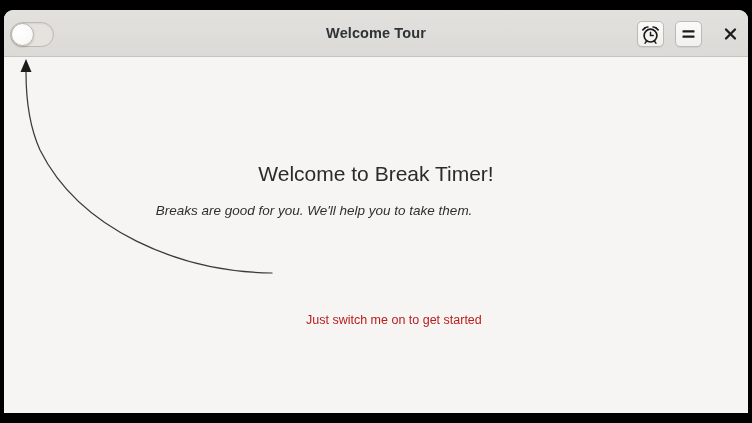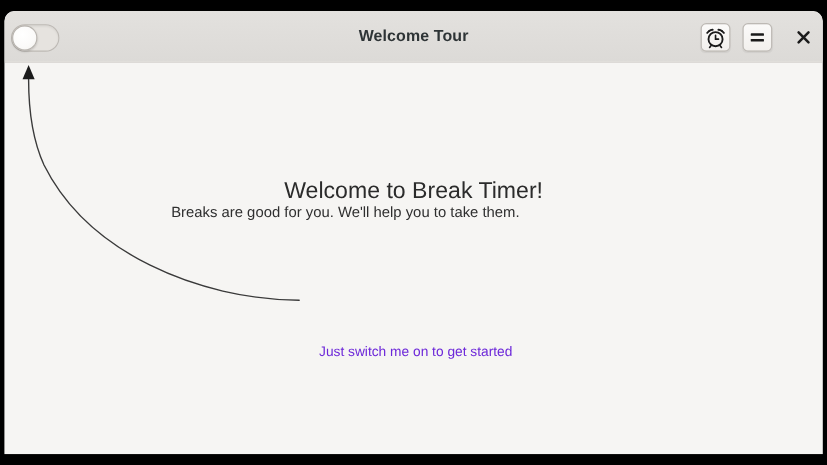--- a/index.html
+++ b/index.html
@@ -133,35 +133,36 @@
     text-align: center;
     font-size: 21px;
     font-weight: normal;
     color: #2b2b2b;
     margin: 0;
   }
 
   #welcome-subtitle {
     position: absolute;
     left: 0;
-    top: 128px;
+    top: 146px;
     width: 620px;
     text-align: center;
     font-size: 13.5px;
     font-weight: normal;
     color: #2f2f2f;
     margin: 0;
+    font-style: italic;
   }
 
   #hint-label {
     position: absolute;
-    left: 286px;
+    left: 302px;
     top: 256px;
     font-size: 12.5px;
-    color: #6d28d9;
+    color: #b91c1c;
     white-space: nowrap;
   }
 
   
   #arrow-layer {
     position: absolute;
     left: 0;
     top: 0;
     width: 752px;
     height: 423px;

